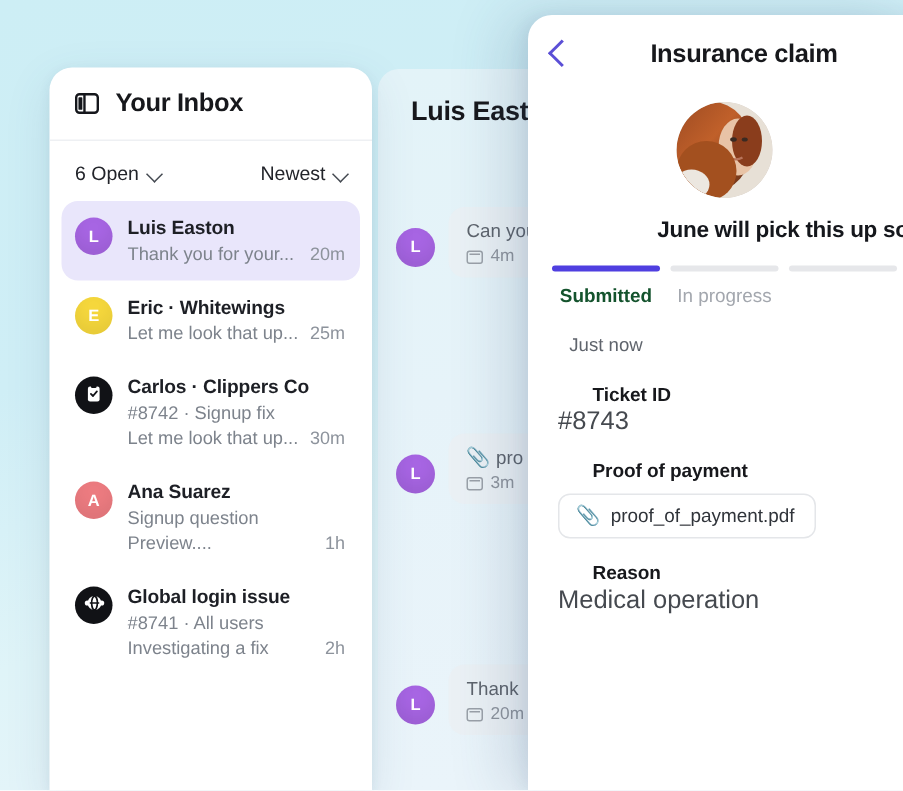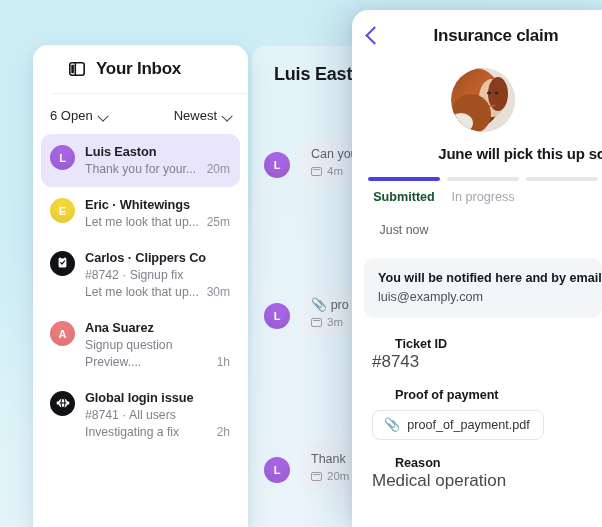--- a/index.html
+++ b/index.html
@@ -69,21 +69,21 @@
     position: absolute;
     left: 33px; top: 45px;
     width: 215px; height: 482px;
     background: #ffffff;
     border-radius: 15px 15px 0 0;
     box-shadow: 0 10px 30px rgba(60,90,120,.13), 0 2px 8px rgba(60,90,120,.07);
     overflow: hidden;
   }
   .inbox-head {
     height: 49px; display: flex; align-items: center; gap: 11px;
-    padding: 0 17px; border-bottom: 1px solid #eef0f3; margin-left: 19px;
+    padding: 0 17px; border-bottom: 1px solid #eef0f3;
   }
   .panel-icon { width: 16px; height: 14px; flex: 0 0 auto; }
   .inbox-title {
     font-size: 17px; font-weight: 700; color: #17181c; letter-spacing: -0.25px;
   }
   .inbox-filters {
     display: flex; align-items: center; justify-content: space-between;
     padding: 14px 17px 11px 17px;
   }
   .filter { display: flex; align-items: flex-end; gap: 6px; cursor: default; }
@@ -397,24 +397,20 @@
         <div class="slabel">In progress</div>
         <div class="stime"></div>
       </div>
       <div class="step">
         <div class="bar"></div>
         <div class="slabel"></div>
         <div class="stime"></div>
       </div>
     </div>
 
-    <div class="notice">
-      <div class="n1">You will be notified here and by email</div>
-      <div class="n2">luis@examply.com</div>
-    </div>
 
     <div class="fields">
 
       <div class="field">
         <div class="flabel">Ticket ID</div>
         <div class="fvalue">#8743</div>
       </div>
 
       <div class="field">
         <div class="flabel">Proof of payment</div>

